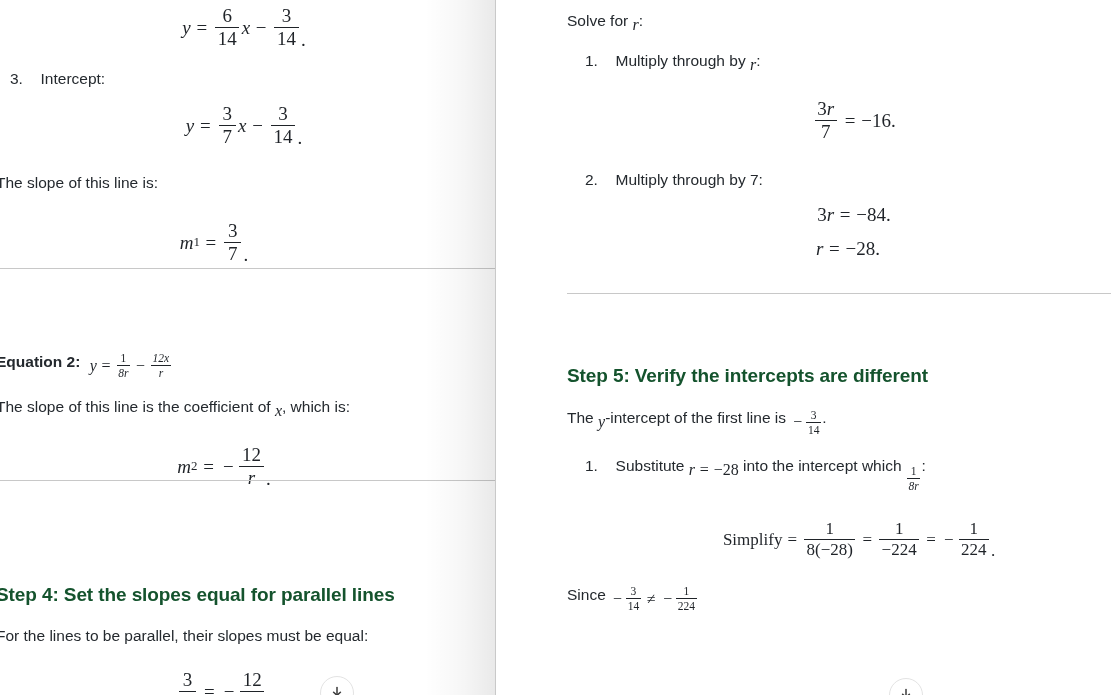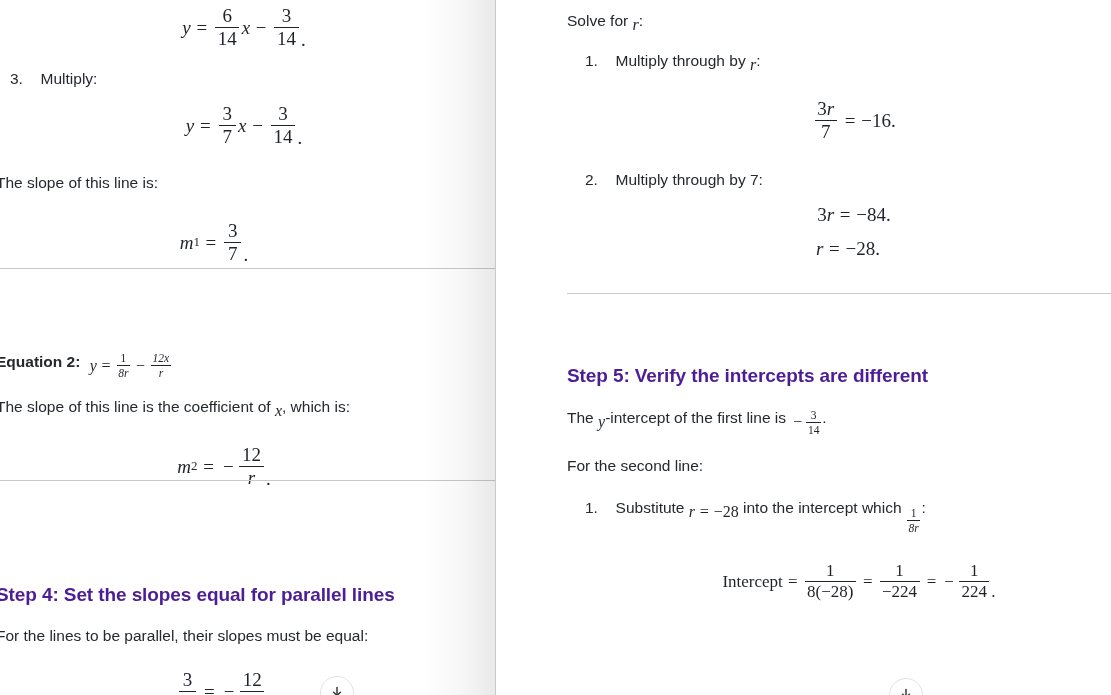--- a/index.html
+++ b/index.html
@@ -72,21 +72,21 @@
   p.para {
     font-size: 15.5px;
     line-height: 1.52;
     color: #24292e;
     margin: 0 0 18px 0;
   }
 
   h3.step-heading {
     font-size: 19px;
     font-weight: 700;
-    color: #4c1d95;
+    color: #14532d;
     margin: 0 0 18px 0;
     letter-spacing: -0.1px;
   }
 
   
   .mathrow {
     text-align: center;
     margin: 16px 0 16px 0;
   }
   .mathrow.tall { margin: 26px 0 26px 0; }
@@ -199,21 +199,21 @@
               <span class="bar"></span>
               <span class="den rm">14</span>
             </span>
             <span class="rm" style="align-self:flex-end;">.</span>
           </span>
         </div>
 
         <p class="para" style="margin:0 0 10px 0; padding-left:14px;">
           <span>3.</span>
           <span style="display:inline-block;width:9px;"></span>
-          <span>Multiply:</span>
+          <span>Intercept:</span>
         </p>
 
         <div class="mathrow" style="margin:14px 0 24px 0;">
           <span class="math m-lg">
             <span class="it">y</span>
             <span class="op rm">=</span>
             <span class="frac">
               <span class="num rm">3</span>
               <span class="bar"></span>
               <span class="den rm">7</span>
@@ -392,41 +392,40 @@
             </span><span>-intercept of the first line is </span><span class="math m-inline">
               <span class="rm op-tight">−</span>
               <span class="frac sm">
                 <span class="num rm">3</span>
                 <span class="bar"></span>
                 <span class="den rm">14</span>
               </span>
             </span><span>.</span>
         </p>
 
-        <p class="para" style="margin:0 0 18px 0;">For the second line:</p>
 
         <p class="para" style="margin:0 0 0 0; padding-left:18px;">
           <span>1.</span>
           <span style="display:inline-block;width:9px;"></span>
           <span>Substitute </span><span class="math m-inline">
               <span class="it">r</span>
               <span class="op rm">=</span>
               <span class="rm">−28</span>
             </span><span> into the intercept which </span><span class="math m-inline">
               <span class="frac sm">
                 <span class="num rm">1</span>
                 <span class="bar"></span>
                 <span class="den it">8r</span>
               </span>
             </span><span>:</span>
         </p>
 
         <div class="mathrow" style="margin:28px 0 24px 0; padding-left:50px;">
           <span class="math m-md">
-            <span class="rm">Intercept</span>
+            <span class="rm">Simplify</span>
             <span class="op rm">=</span>
             <span class="frac">
               <span class="num rm">1</span>
               <span class="bar"></span>
               <span class="den rm">8(−28)</span>
             </span>
             <span class="op rm">=</span>
             <span class="frac">
               <span class="num rm">1</span>
               <span class="bar"></span>

